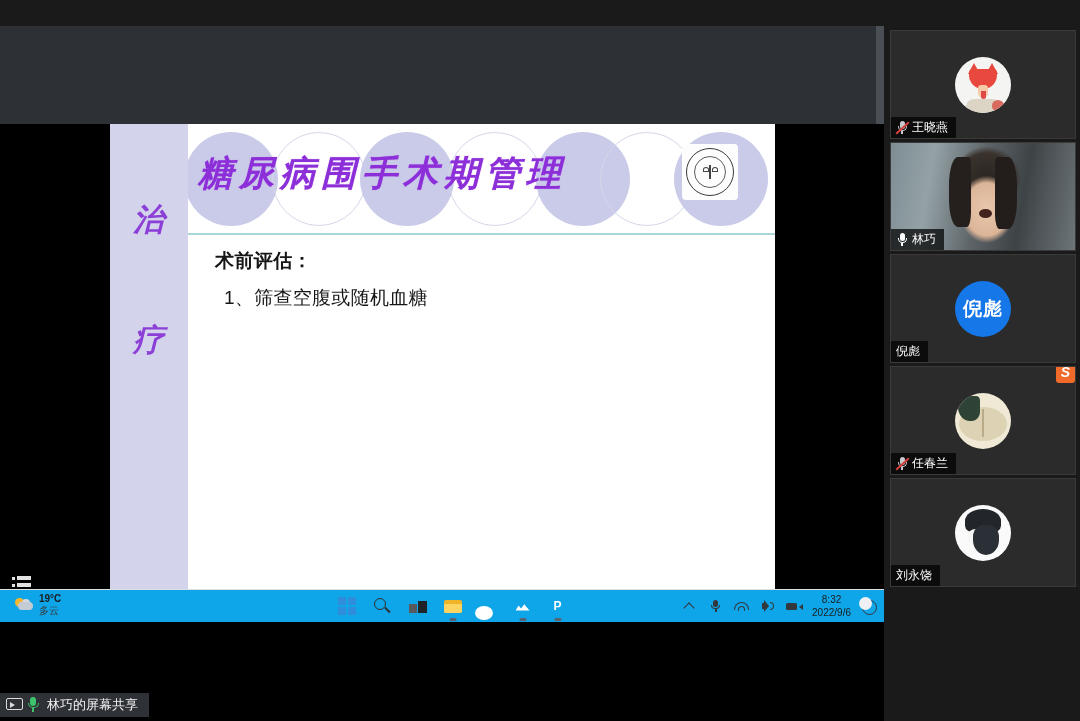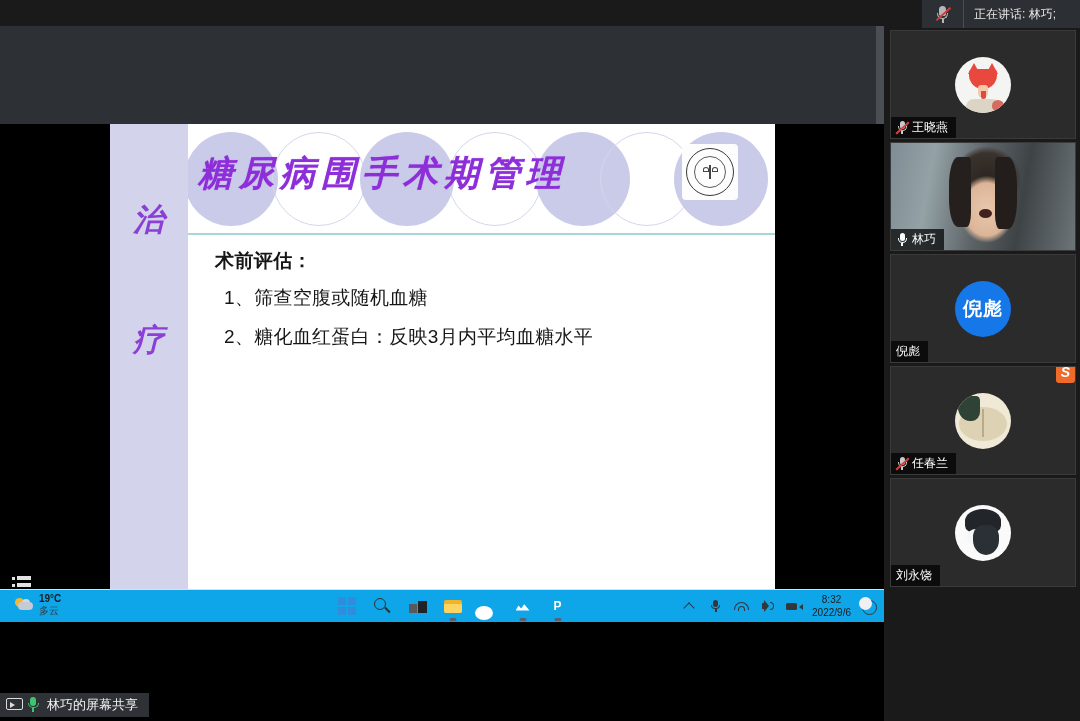--- a/index.html
+++ b/index.html
@@ -448,31 +448,20 @@
     background:#f06a2a; border-radius:3px;
     display:flex; align-items:center; justify-content:center;
     color:#fff; font-size:14px; font-weight:700; font-style:italic;
   }
 </style>
 </head>
 <body>
 
 <div id="app">
 
-  <div class="speaker-pill">
-    <div class="speaker-icon-box">
-      <span class="mic-muted-red">
-        <span class="body"></span>
-          <span class="arc"></span>
-          <span class="stem"></span>
-          <span class="slash"></span>
-      </span>
-    </div>
-    <div class="speaker-text">正在讲话: 林巧;</div>
-  </div>
 
   <div class="share-region">
 
     <div class="remote-desktop">
       <div class="ppt-topband">
         <div class="ppt-topband-right"></div>
       </div>
 
       <div class="slide">
 
@@ -505,21 +494,20 @@
                 </div>
               </div>
             </div>
           </div>
 
           <div class="title-rule"></div>
 
           <div class="slide-body">
             <div class="body-head">术前评估：</div>
             <div class="body-item">1、筛查空腹或随机血糖</div>
-            <div class="body-item">2、糖化血红蛋白：反映3月内平均血糖水平</div>
             <div class="gap-before-prep"></div>
           </div>
 
         </div>
       </div>
 
       <div class="ppt-ctrl">
         <span class="dt a"></span>
           <span class="ln a"></span>
         <span class="dt b"></span>

